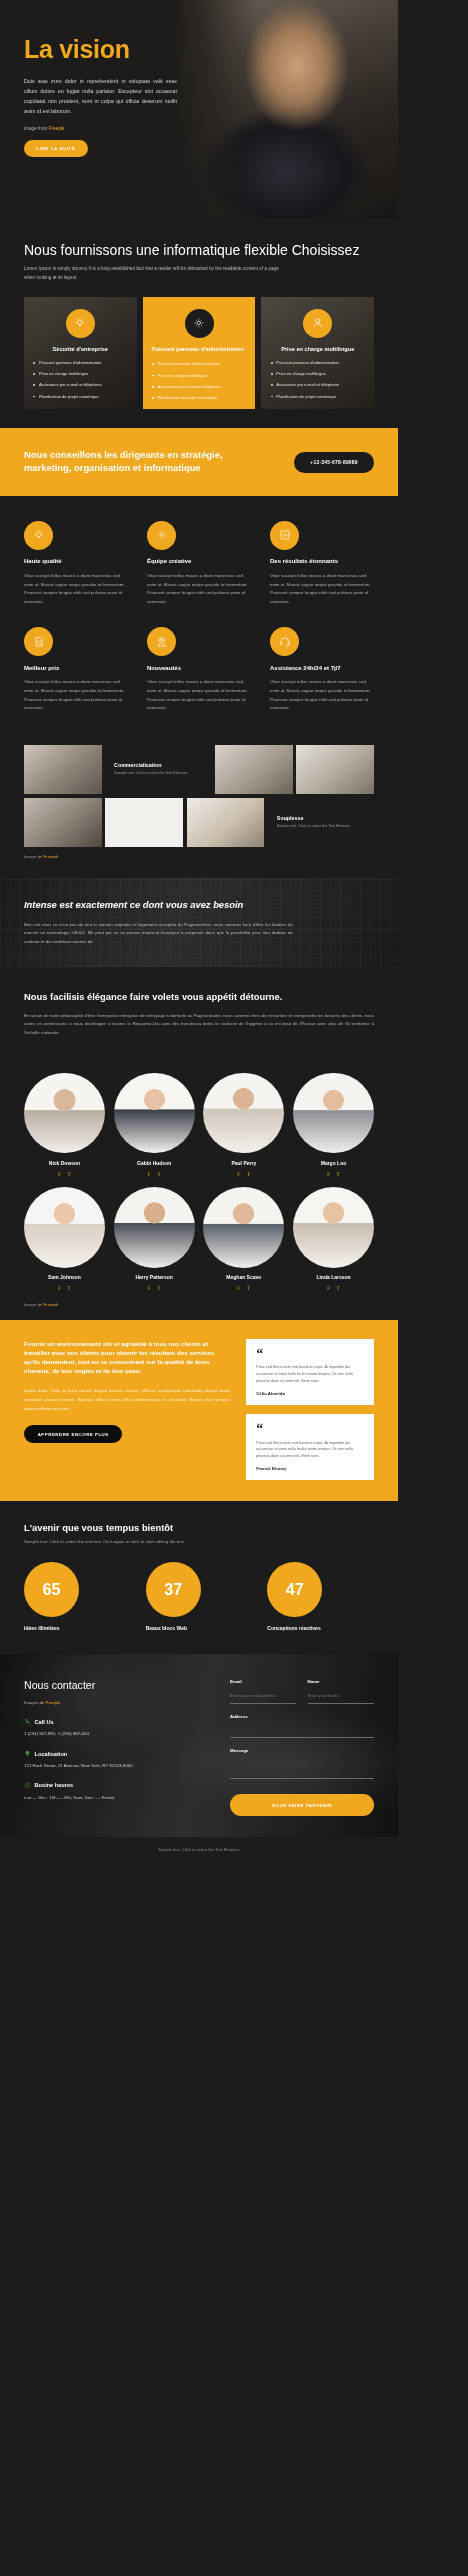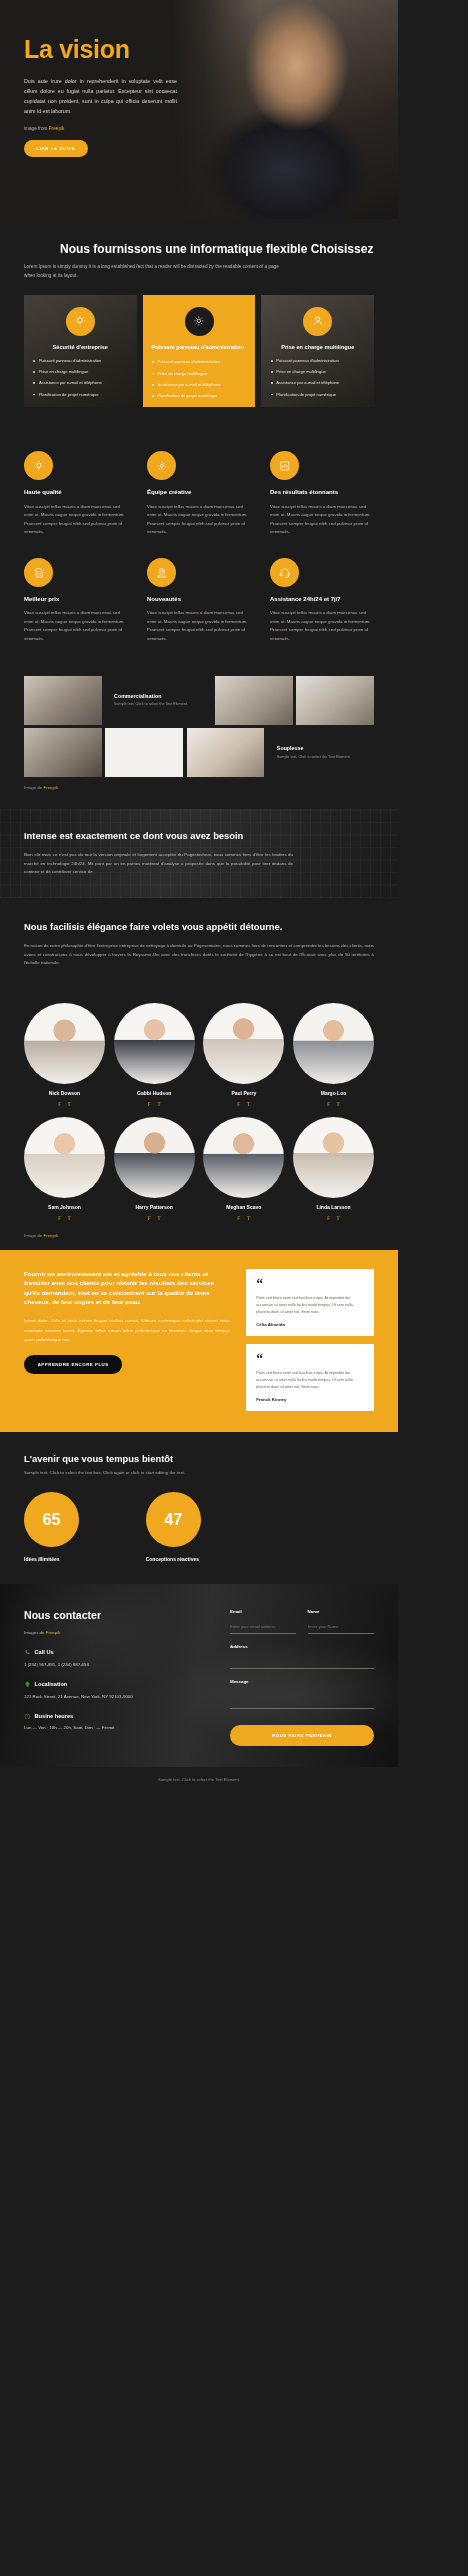--- a/index.html
+++ b/index.html
@@ -66,21 +66,21 @@
     letter-spacing: 0.6px;
     padding: 6.2px 12.5px;
     border-radius: 12.5px;
     border: none;
     cursor: pointer;
   }
 
   
   .services { padding: 22.5px 24px 19px; background:#1c1c1c; }
   .services h2 {
-    font-size: 12px; font-weight: 700; color: #fff; margin-bottom: 7.5px; margin-left: 36px;
+    font-size: 14px; font-weight: 400; color: #fff; margin-bottom: 7.5px;
   }
   .services .lede { font-size: 4.7px; color: #bdb9b5; line-height: 1.85; width: 262px; margin-bottom: 15px;}
   .svc-row { display: flex; gap: 6.2px; }
   .svc-card {
     flex: 1;
     position: relative;
     height: 112px;
     padding: 11.2px 8.7px;
     overflow: hidden;
   }
@@ -160,21 +160,21 @@
     position: relative; padding: 21px 24px 21px;
     background: linear-gradient(110deg,#1b1b1b 0%, #2d2d2d 45%, #1a1a1a 100%);
     overflow:hidden;
   }
   .intense:before{
     content:""; position:absolute; inset:0;
     background:
       repeating-linear-gradient(90deg, rgba(255,255,255,.035) 0 1.2px, transparent 1.2px 10px),
       repeating-linear-gradient(0deg, rgba(255,255,255,.028) 0 1.2px, transparent 1.2px 12.5px);
   }
-  .intense h2 { position:relative; font-size: 9.4px; font-weight:700; line-height:1.35; margin-bottom: 8.7px; width: 250px;}
+  .intense h2 { position:relative; font-size: 9.4px; font-weight:700; line-height:1.35; margin-bottom: 8.7px; width: 250px; font-style: italic;}
   .intense p { position:relative; font-size:4.4px; line-height:1.95; color:#c2beba; width: 269px; text-align:justify;}
 
   
   .habit { padding: 22.5px 24px 19px; background:#1c1c1c;}
   .habit h2 { font-size: 9.4px; font-weight:700; line-height:1.4; margin-bottom: 8.7px; width: 262px;}
   .habit p { font-size:4.4px; line-height:1.95; color:#b6b2ae; width: 350px; text-align:justify;}
 
   
   .team { padding: 16.2px 24px 12.5px; }
   .team-grid { display:grid; grid-template-columns: repeat(4,1fr); gap: 10px 8.7px;}
@@ -230,21 +230,21 @@
     background: linear-gradient(100deg,#131313 0%, #2e2e2e 50%, #121212 100%);
     overflow:hidden; display:flex; gap: 19px;
   }
   .contact:before{
     content:""; position:absolute; inset:0;
     background:
       radial-gradient(ellipse 187px 75px at 75% 60%, rgba(200,200,200,.12), transparent 70%),
       radial-gradient(ellipse 125px 100px at 22% 25%, rgba(160,160,160,.10), transparent 70%);
   }
   .c-left { position:relative; width: 187px;}
-  .c-left h2 { font-size: 10.6px; font-weight:700; margin-bottom: 8.7px;}
+  .c-left h2 { font-size: 10.6px; font-weight:400; margin-bottom: 8.7px;}
   .c-credit { font-size: 4.4px; color:#b8b4b0; margin-bottom: 13.7px;}
   .c-block { margin-bottom: 12.5px;}
   .c-head { display:flex; align-items:center; gap:3.7px; margin-bottom: 5px;}
   .c-head h4 { font-size: 5.6px; font-weight:700; color:#fff;}
   .c-ic { width:6.9px; height:6.9px; display:inline-flex; }
   .c-ic svg{width:6.9px;height:6.9px;}
   .c-block p { font-size: 4.4px; line-height:1.7; color:#d3cfcb;}
   .c-right { position:relative; flex:1; }
   .field { margin-bottom: 10px; }
   .field label { display:block; font-size: 4.4px; font-weight:700; color:#fff; margin-bottom: 4.4px;}
@@ -330,20 +330,24 @@
         <ul>
           <li>Puissant panneau d'administration</li>
           <li>Prise en charge multilingue</li>
           <li>Assistance par e-mail et téléphone</li>
           <li>Planification de projet numérique</li>
         </ul>
       </div>
     </div>
   </section>
 
+  <section class="cta">
+    <h2>Nous conseillons les dirigeants en stratégie, marketing, organisation et informatique</h2>
+    <button class="cta-phone">+12-345-678-89089</button>
+  </section>
 
   <section class="features">
     <div class="feat-grid">
 
       <div class="feat">
         <div class="feat-ic">
           <svg viewBox="0 0 24 24" fill="none" stroke="#fff" stroke-width="1.2">
               <circle cx="12" cy="11" r="4"></circle>
               <path d="M10.3 15.3h3.4M10.7 17.2h2.6M12 3.6v1.5M5.8 6.3l1 1M18.2 6.3l-1 1M3.7 12h1.5M18.8 12h1.5"></path>
             </svg>
@@ -538,20 +542,24 @@
     </div>
   </section>
 
   <section class="stats-wrap">
     <h2>L'avenir que vous tempus bientôt</h2>
     <div class="sub">Sample text. Click to select the text box. Click again or click to start editing the text.</div>
     <div class="stats">
       <div>
         <div class="stat-circle">65</div>
         <div class="stat-label">Idées illimitées</div>
+      </div>
+      <div>
+        <div class="stat-circle">37</div>
+        <div class="stat-label">Beaux blocs Web</div>
       </div>
       <div>
         <div class="stat-circle">47</div>
         <div class="stat-label">Conceptions réactives</div>
       </div>
     </div>
   </section>
 
   <section class="contact">
     <div class="c-left">

